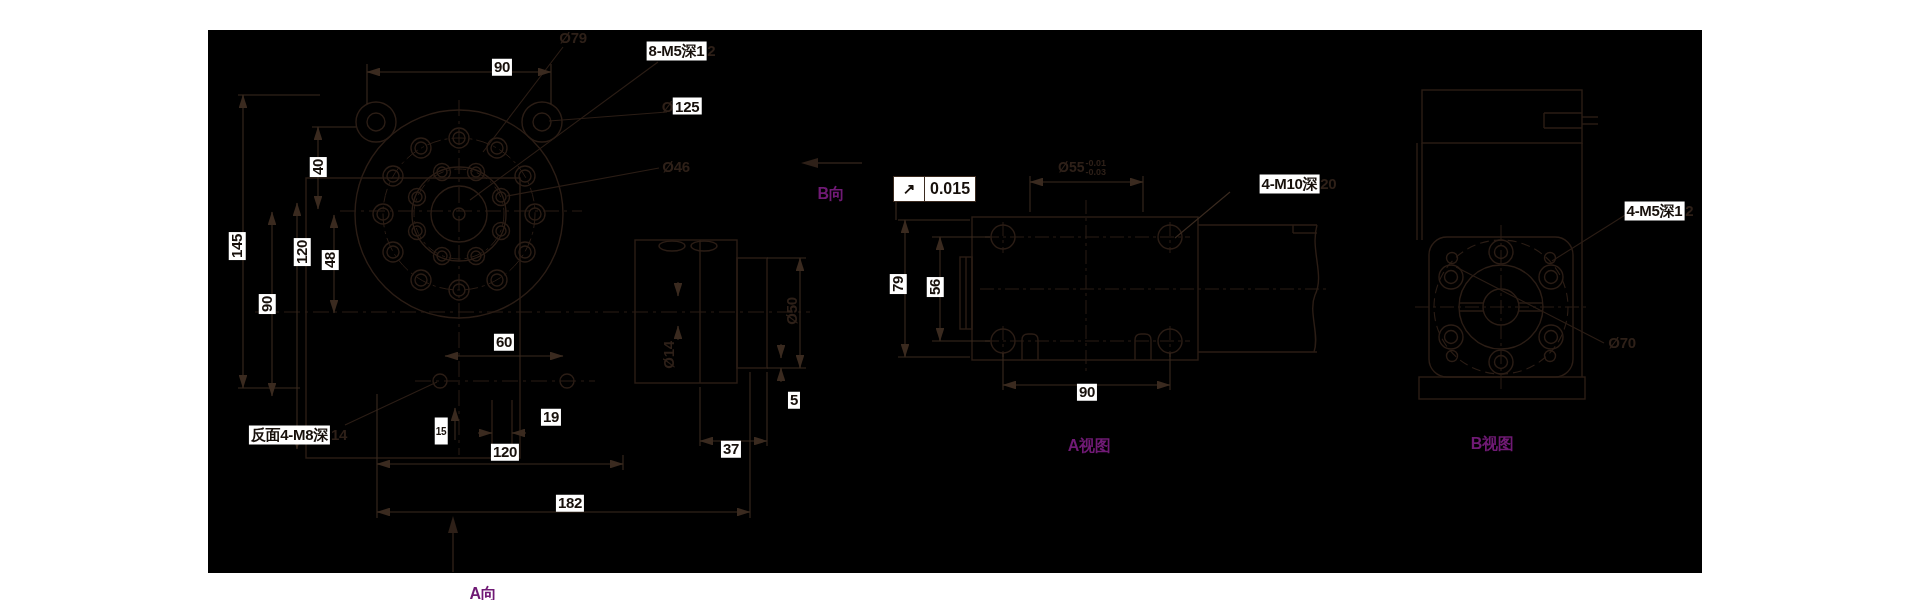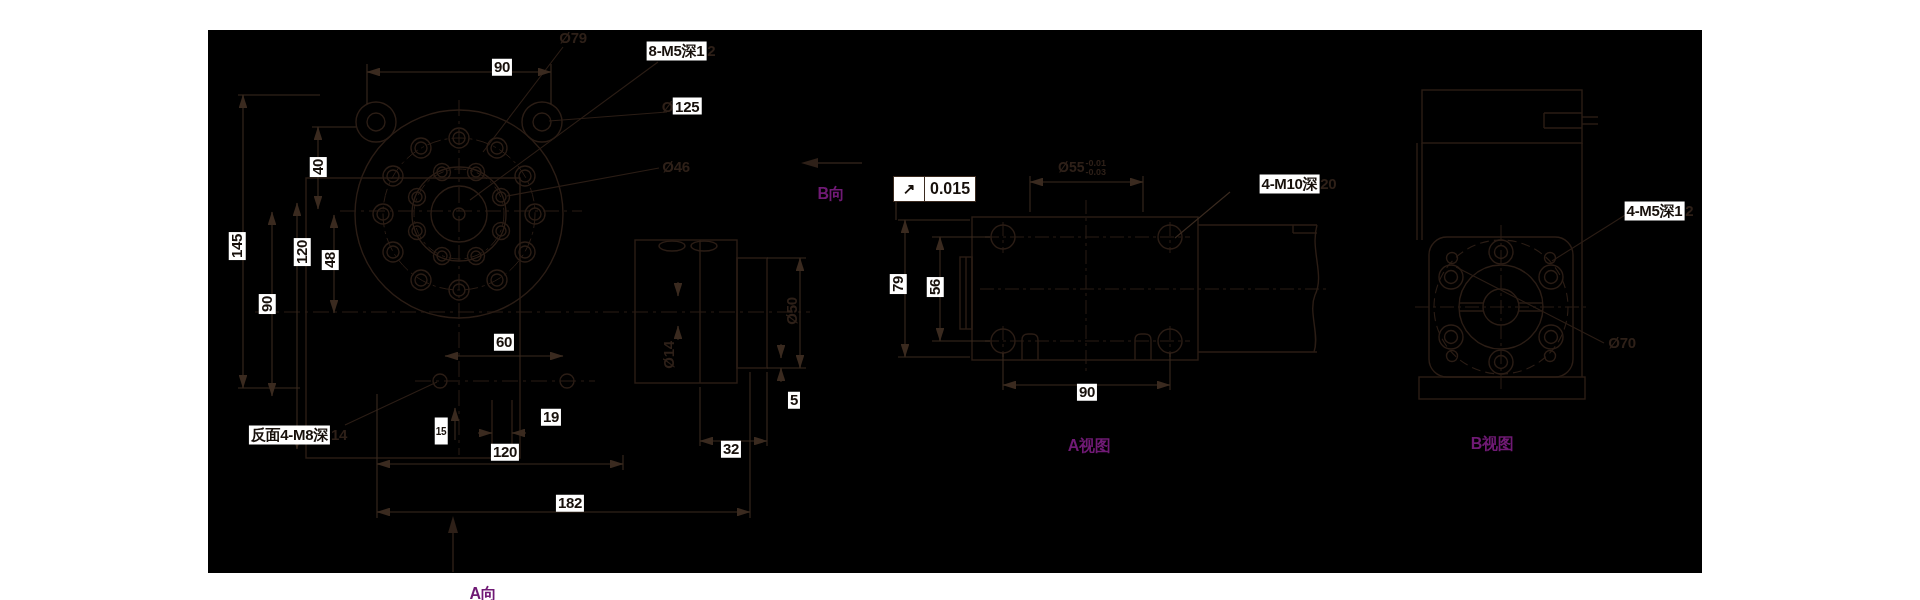--- a/index.html
+++ b/index.html
@@ -318,21 +318,21 @@
       <span class="faintpart">20</span>
     </span>
 
   <span class="lbl rot" style="left:898px;top:284px;">79</span>
   <span class="lbl rot" style="left:935px;top:287px;">56</span>
   <span class="lbl" style="left:1087px;top:392px;">90</span>
   <span class="dark cap" style="left:1089px;top:446px;">A视图</span>
 
   <span class="dark rot" style="left:791px;top:311px;">Ø50</span>
   <span class="lbl" style="left:794px;top:400px;">5</span>
-  <span class="lbl" style="left:731px;top:449px;">32</span>
+  <span class="lbl" style="left:731px;top:449px;">37</span>
 
   <span class="dark cap" style="left:1492px;top:444px;">B视图</span>
 
   <span class="split" style="left:1659px;top:211px;">
       <span class="boxpart">4-M5深1</span>
       <span class="faintpart">2</span>
     </span>
 
   <span class="dark" style="left:1622px;top:342px;text-align:center;">Ø70</span>
 </div>

